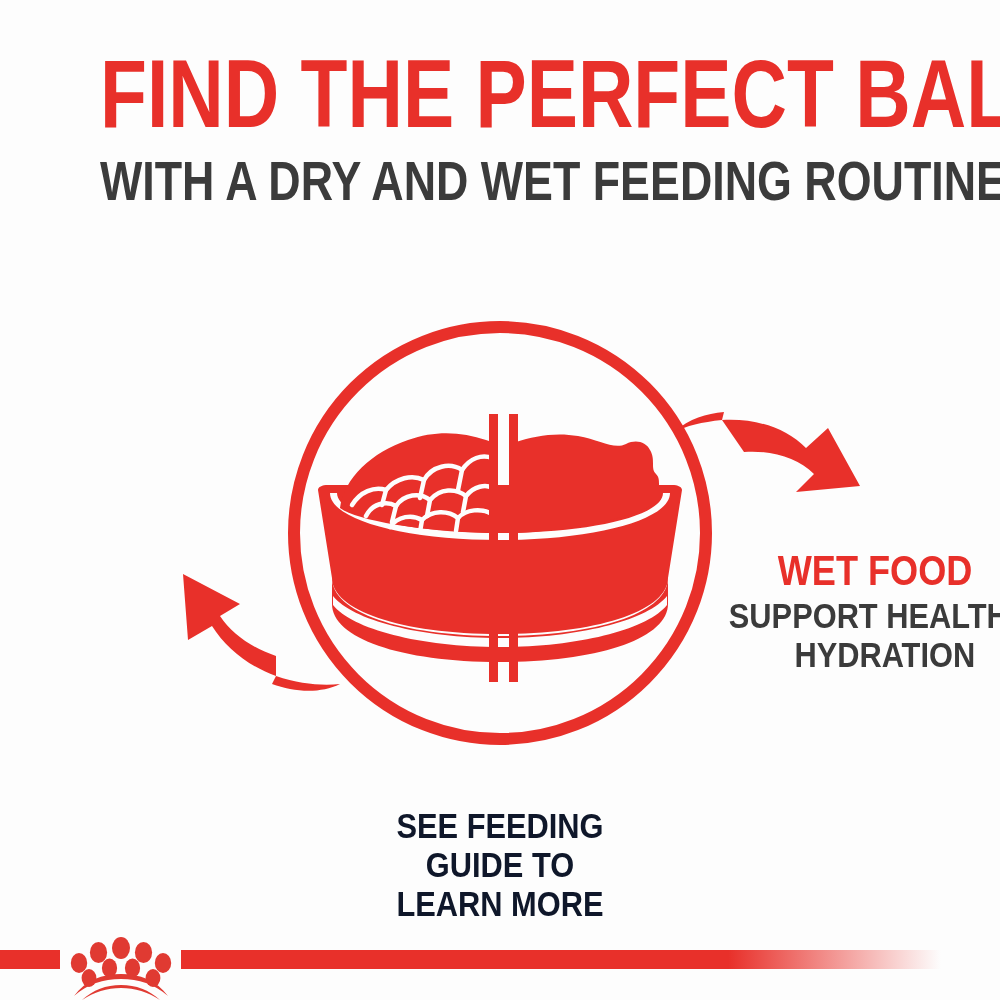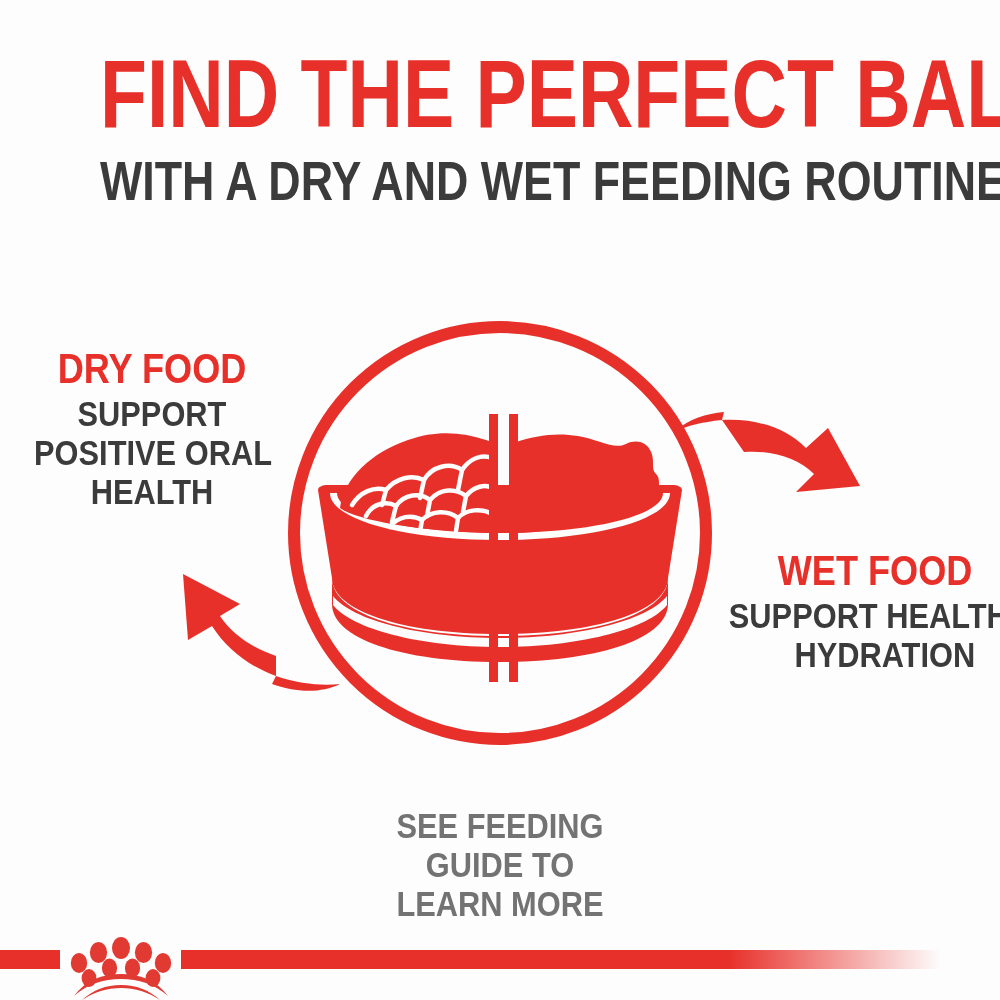--- a/index.html
+++ b/index.html
@@ -82,21 +82,21 @@
   #dry-block  { left: 18px;  top: 346px; width: 268px; }
   #wet-block  { left: 712px; top: 548px; width: 280px; text-align: right; }
 
   
   #bottom-caption {
     position: absolute;
     left: 300px;
     top: 806px;
     width: 400px;
     text-align: center;
-    color: #737373;
+    color: #0f172a;
     font-family: "Liberation Sans Narrow", "Liberation Sans", sans-serif;
     font-weight: 700;
     font-size: 35px;
     line-height: 39px;
   }
   #bottom-caption div {
     transform: scaleX(0.88);
     white-space: nowrap;
   }
 
@@ -256,28 +256,20 @@
                L 860 486
                L 796 492
                L 814 474
                C 798 458 772 450 744 452 Z" fill="#E8302A"></path>
       <path d="M 722 420
                C 702 422 686 426 674 432
                C 690 418 706 414 724 412 Z" fill="#E8302A"></path>
     </g>
   </svg>
 
-  <div class="side-block" id="dry-block">
-    <div class="side-title">DRY FOOD</div>
-    <div class="side-body">
-      <div>SUPPORT</div>
-      <div>POSITIVE ORAL</div>
-      <div>HEALTH</div>
-    </div>
-  </div>
 
   <div class="side-block" id="wet-block">
     <div class="side-title">WET FOOD</div>
     <div class="side-body">
       <div>SUPPORT HEALTHY</div>
       <div>HYDRATION</div>
     </div>
   </div>
 
   <div id="bottom-caption">

